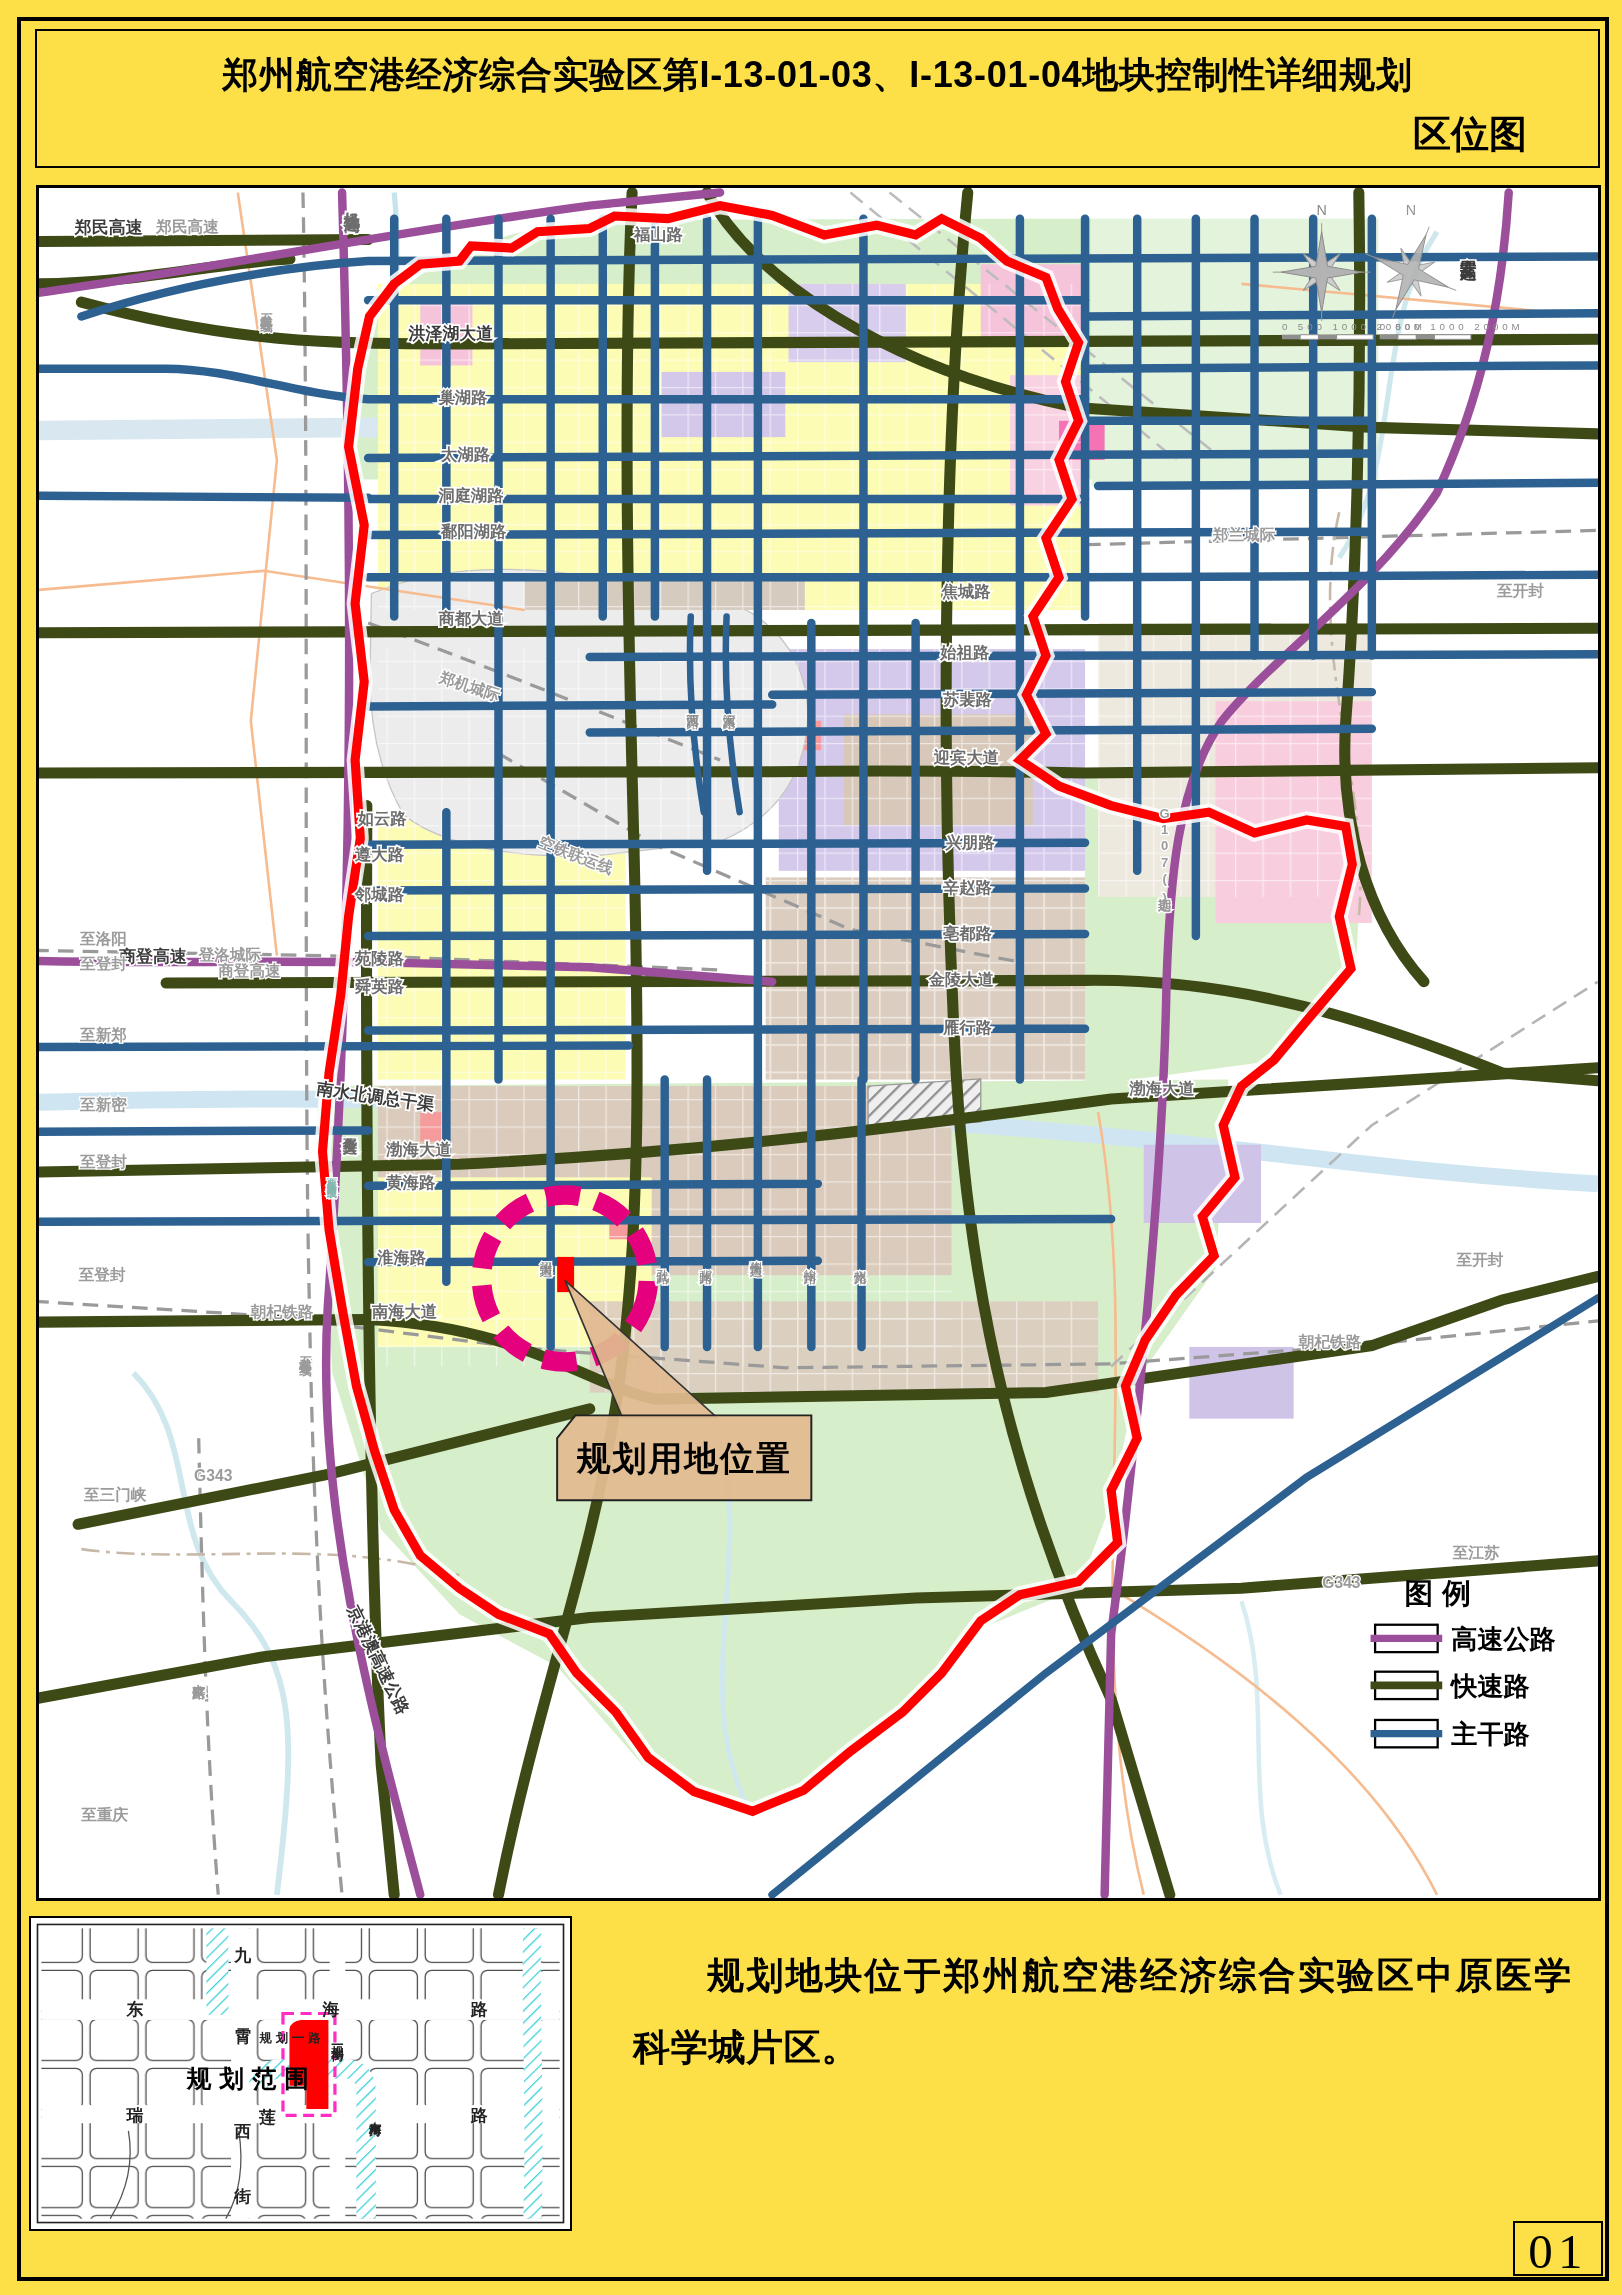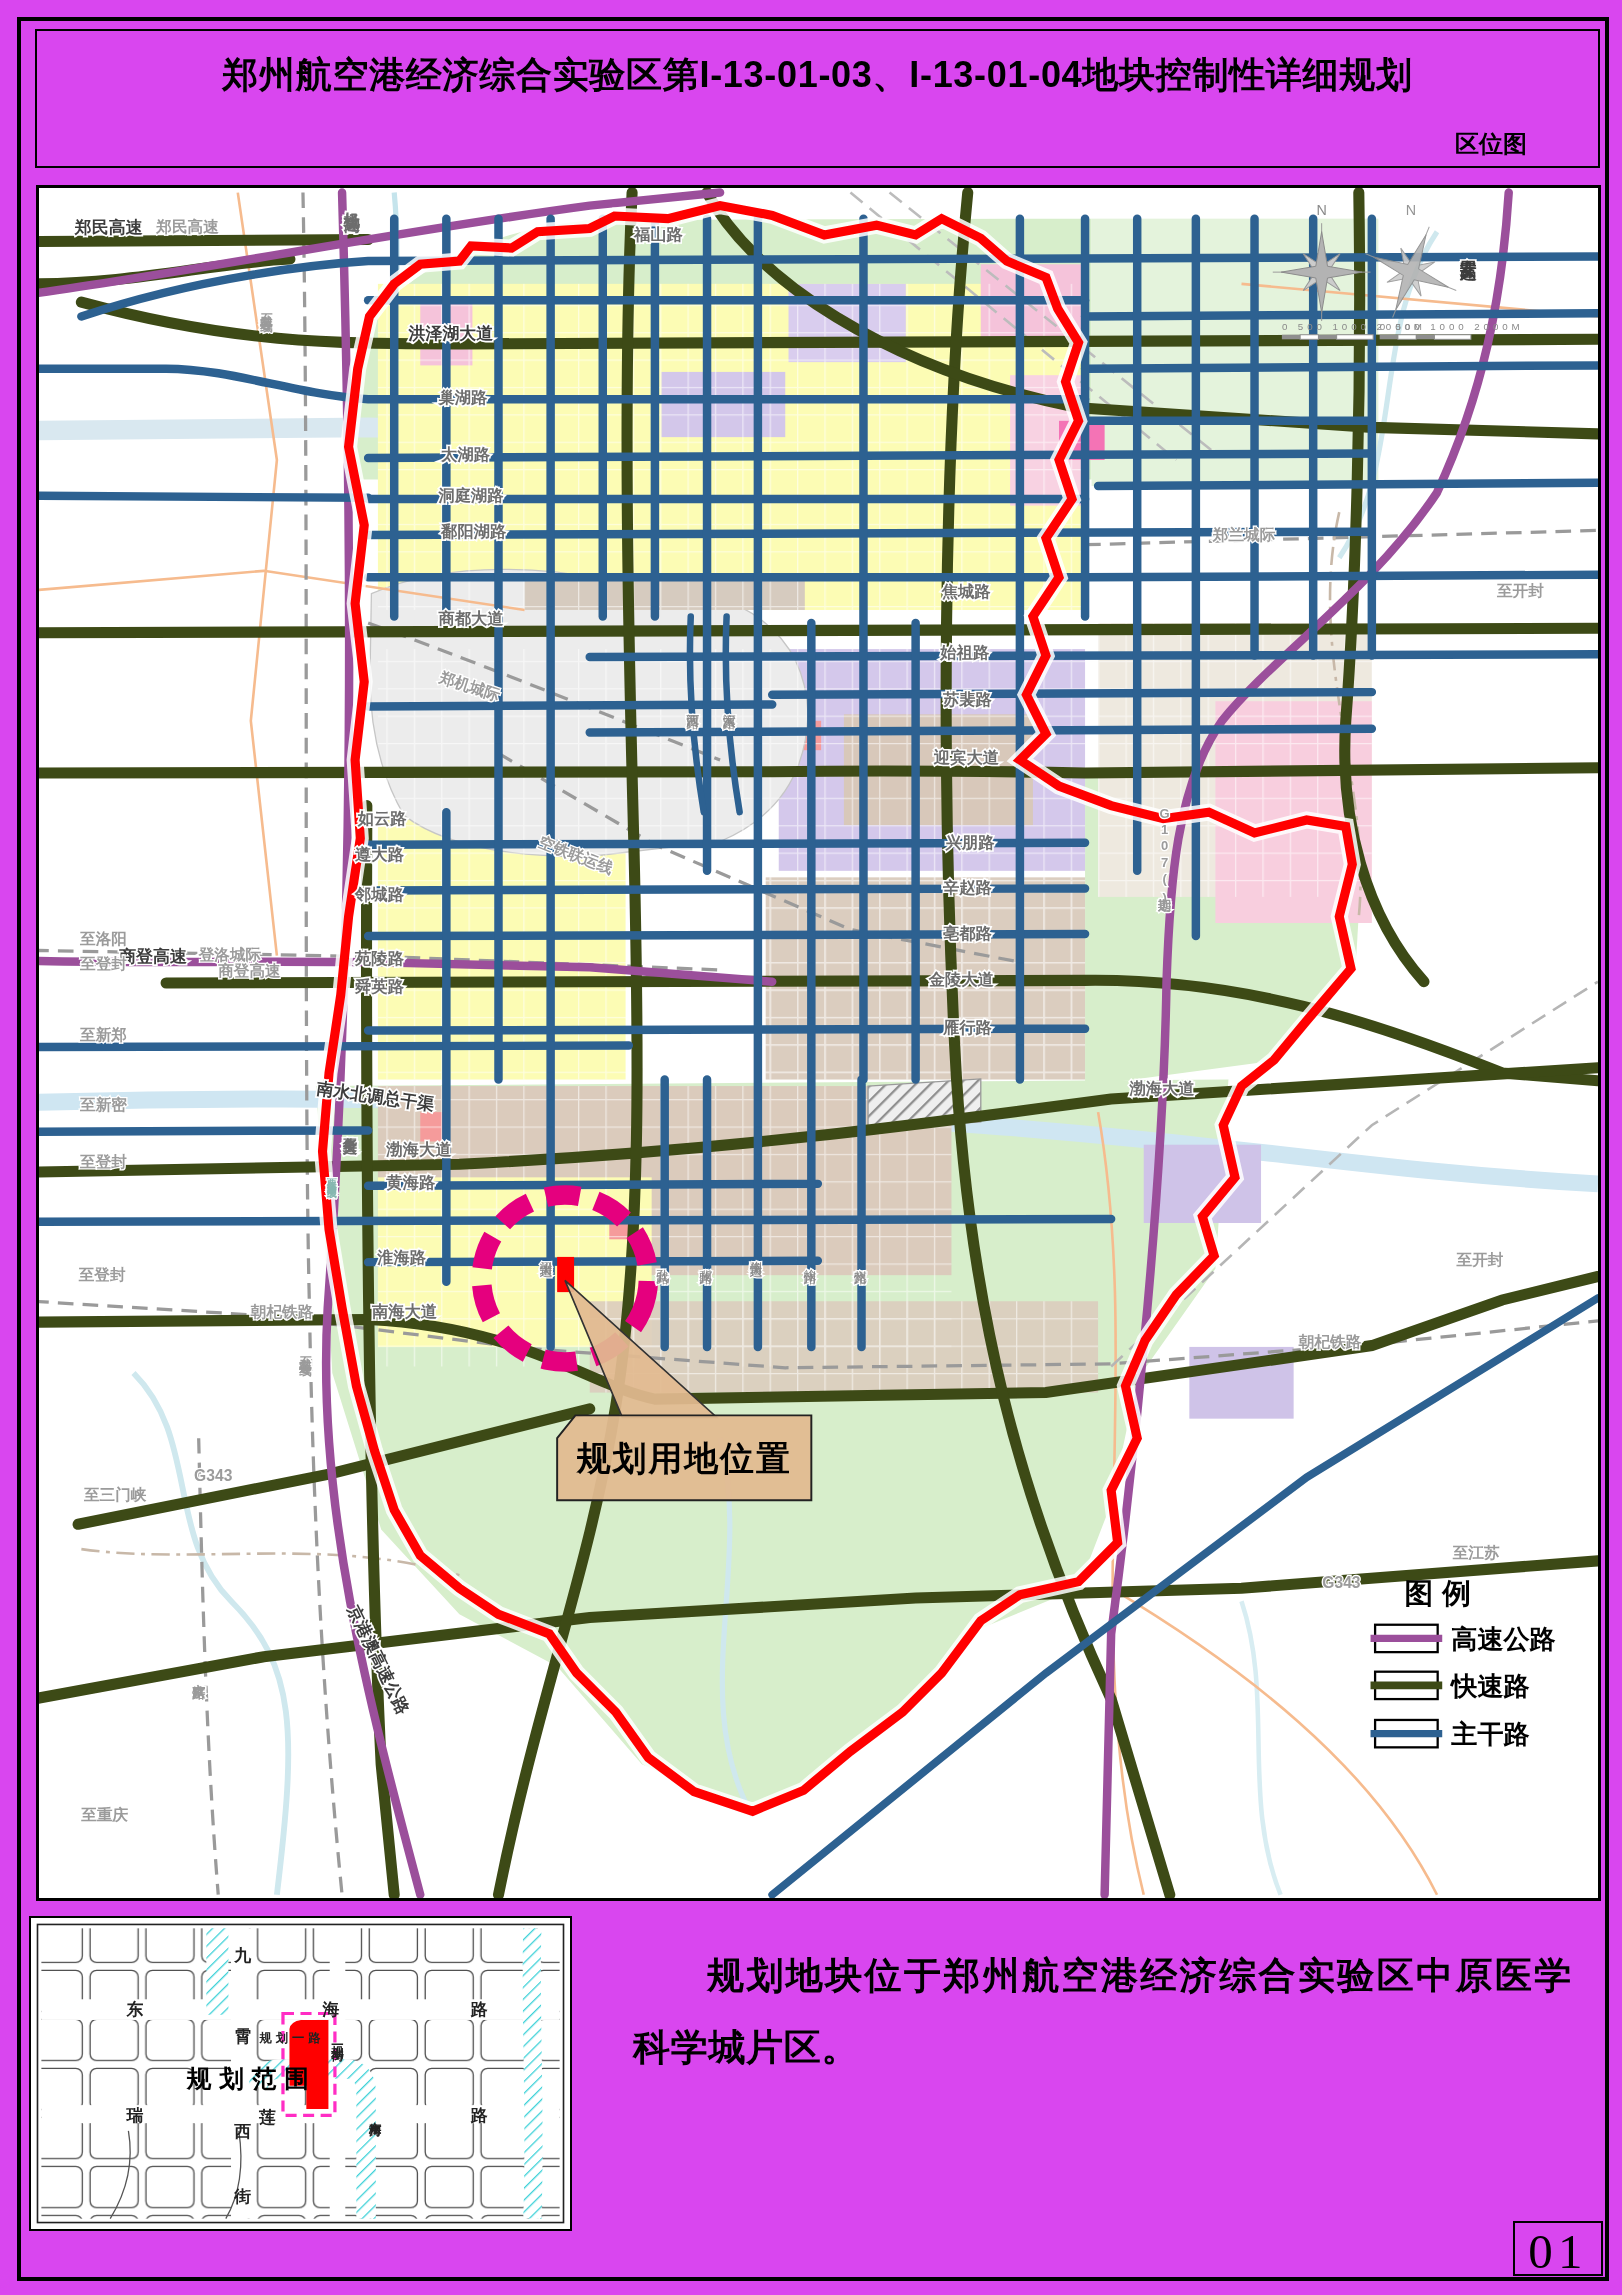--- a/index.html
+++ b/index.html
@@ -1,23 +1,23 @@
 <!DOCTYPE html>
 <html style="font-size:10.5px"><head>
 <meta charset="utf-8">
 <style>
   html,body{margin:0;padding:0;background:#fff;}
-  #page{position:relative;width:1623px;height:2295px;background:#d946ef;overflow:hidden;
+  #page{position:relative;width:1623px;height:2295px;background:#fde047;overflow:hidden;
         font-family:"Liberation Sans",sans-serif;}
   .abs{position:absolute;}
   #page-border{left:17px;top:17px;width:1584px;height:2256px;border:4.6px solid #000;}
   #title-box{left:35px;top:29px;width:1565px;height:139px;border:2.6px solid #000;box-sizing:border-box;}
   #main-title{width:100%;text-align:center;margin-top:19.6px;font-size:36px;font-weight:800;
               letter-spacing:0.7px;white-space:nowrap;color:#000;}
-  #subtitle{position:absolute;right:71px;bottom:6.5px;font-size:24px;font-weight:800;color:#000;}
+  #subtitle{position:absolute;right:71px;bottom:6.5px;font-size:38px;font-weight:800;color:#000;}
   #map-box{left:36px;top:185px;width:1565px;height:1716px;border:3.3px solid #000;box-sizing:border-box;background:#fff;}
   #map-box svg{display:block;width:100%;height:100%;}
   #inset-box{left:29.4px;top:1916px;width:543px;height:315px;border:2.6px solid #000;box-sizing:border-box;background:#fff;}
   #inset-box svg{display:block;width:100%;height:100%;}
   #desc-box{left:625px;top:1932px;width:955px;height:314px;}
   #desc-box p{margin:8px;font-size:37px;font-weight:700;line-height:1.95;letter-spacing:0.7px;
               text-align:justify;text-indent:2em;color:#000;}
   #page-num-box{left:1513px;top:2221px;width:90px;height:55px;border:2.6px solid #000;box-sizing:border-box;
                 display:flex;justify-content:center;
                 font-family:"Liberation Serif",serif;font-size:49px;letter-spacing:5.2px;color:#000;}

